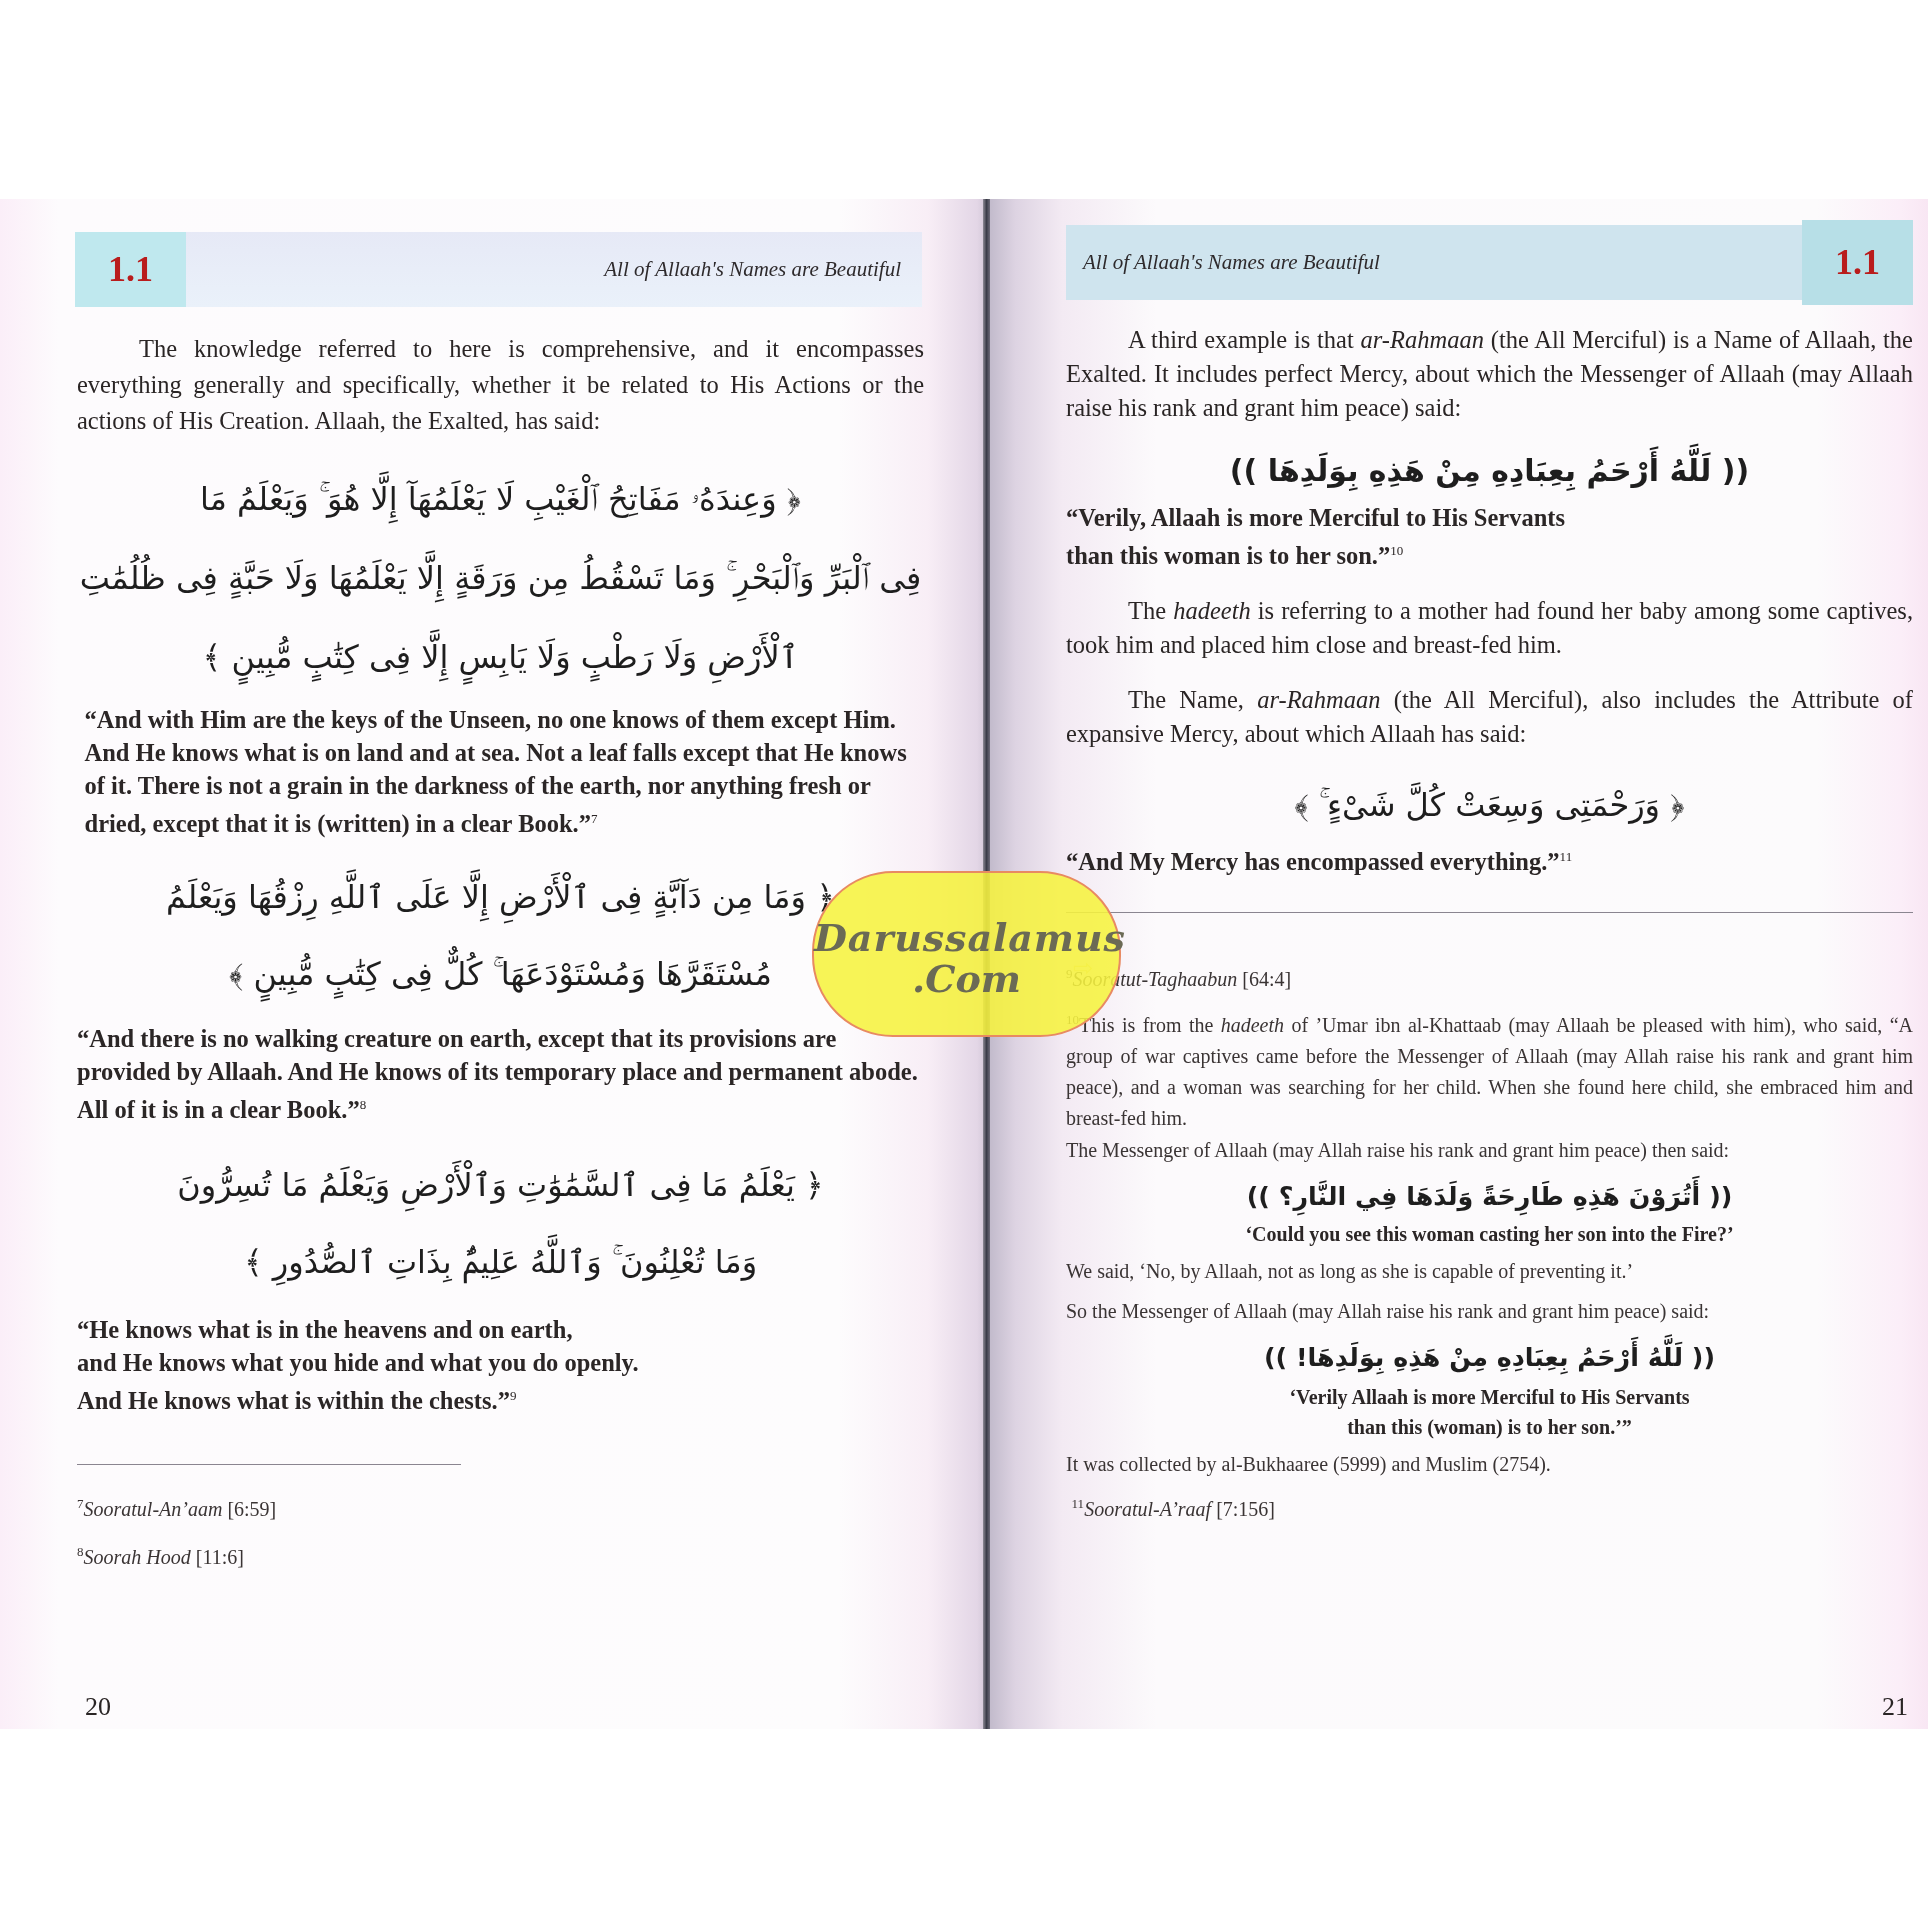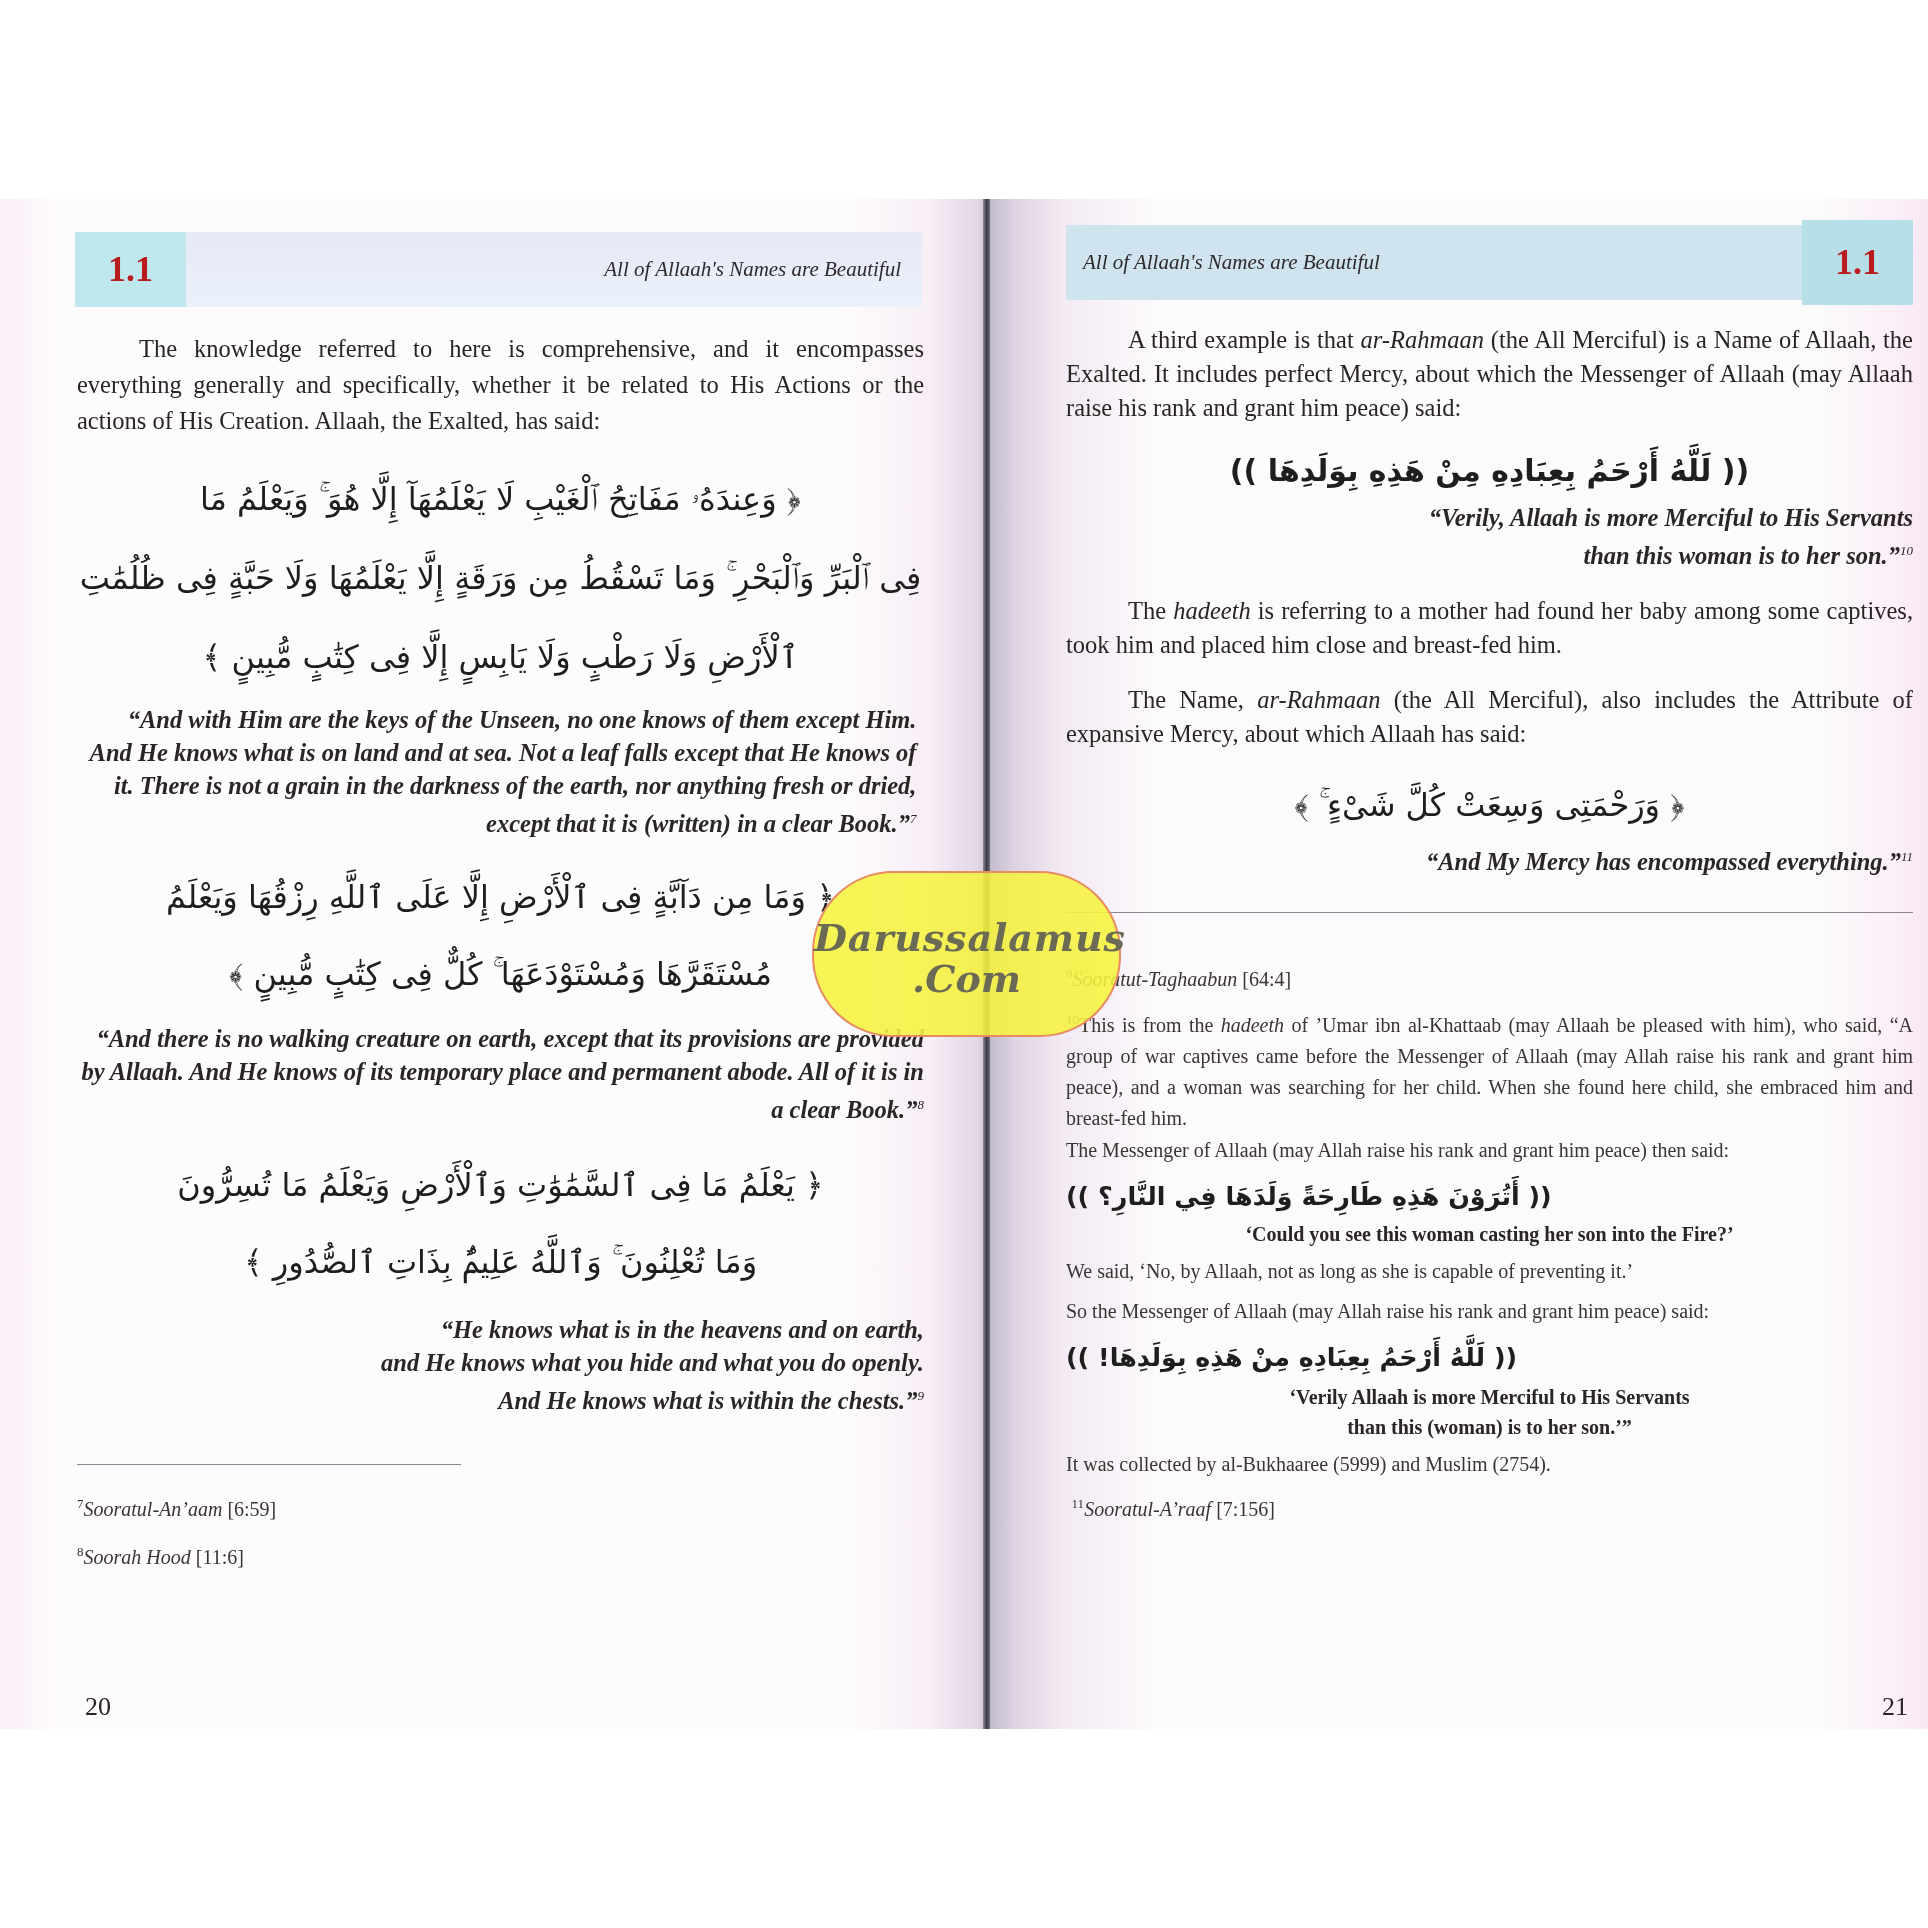--- a/index.html
+++ b/index.html
@@ -37,25 +37,25 @@
   .hdr-title { position: absolute; top: 0; line-height: 75px; font-style: italic; font-size: 21px; color: #2e2a2c; font-family: "Liberation Serif", serif; }
   .hdr-left .hdr-title { right: 21px; }
   .hdr-right .hdr-title { left: 17px; }
 
   .body { position: absolute; font-family: "Liberation Serif", serif; }
   .left-body { left: 77px; width: 847px; top: 132px; }
   .right-body { left: 79px; width: 847px; top: 124px; }
   p { margin: 0; }
   .para { font-size: 24.5px; line-height: 36px; text-align: justify; text-indent: 62px; }
   .arabic { direction: rtl; text-align: center; font-family: "DejaVu Sans", sans-serif; font-size: 32px; color: #1e1e1e; }
-  .quote { text-align: right; font-size: 24.5px; line-height: 33px; font-weight: bold; color: #2b2626; font-style: italic; }
+  .quote { text-align: left; font-size: 24.5px; line-height: 33px; font-weight: bold; color: #2b2626; }
   sup { font-size: 13px; font-weight: normal; }
   .fn { font-size: 20px; line-height: 31px; color: #3a3434; }
   .fn-i { font-style: italic; }
-  .fn-arabic { direction: rtl; text-align: left; font-family: "DejaVu Sans", sans-serif; font-size: 25.4px; font-weight: bold; color: #1e1e1e; }
+  .fn-arabic { direction: rtl; text-align: center; font-family: "DejaVu Sans", sans-serif; font-size: 25.4px; font-weight: bold; color: #1e1e1e; }
   .fn-quote { text-align: center; font-size: 20px; line-height: 30px; font-weight: bold; color: #2b2626; }
   .rule { border-top: 1.9px solid #8a8590; }
   .pagenum { position: absolute; bottom: 7.5px; font-size: 26px; font-family: "Liberation Serif", serif; color: #2a2525; }
 
   
   .watermark {
     position: absolute; left: 812px; top: 871px; width: 305px; height: 162px;
     background: rgba(246, 243, 63, 0.88); border: 2.8px solid #e88a62; border-radius: 81px;
     text-align: center;
   }

